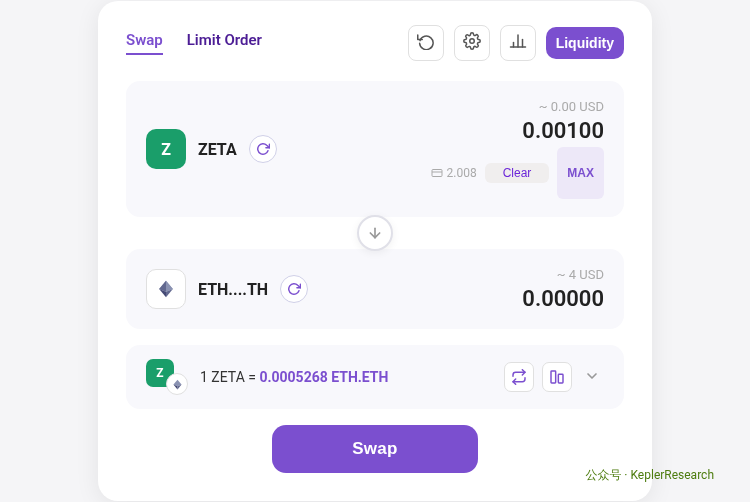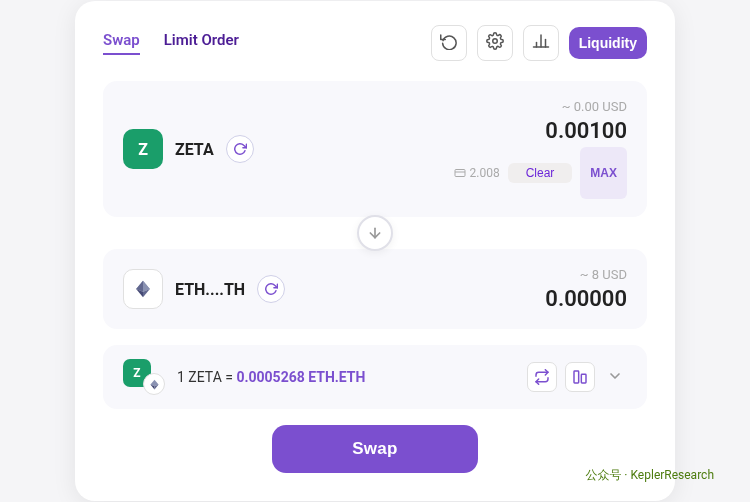--- a/index.html
+++ b/index.html
@@ -9,21 +9,21 @@
       display: flex;
       justify-content: center;
       align-items: center;
       width: 750px;
       height: 502px;
       overflow: hidden;
     }
     .container {
       background: #ffffff;
       border-radius: 20px;
-      width: 600px;
+      width: 554px;
       padding: 24px 28px 28px;
       box-shadow: 0 4px 24px rgba(0,0,0,0.08);
     }
     
     .header {
       display: flex;
       align-items: center;
       justify-content: space-between;
       margin-bottom: 20px;
     }
@@ -400,21 +400,21 @@
         </div>
         <span class="token-name">ETH....TH</span>
         <div class="token-refresh">
           <svg width="14" height="14" viewBox="0 0 24 24" fill="none" stroke="#7b4fcf" stroke-width="2.5" stroke-linecap="round" stroke-linejoin="round">
             <polyline points="23 4 23 10 17 10"></polyline>
             <path d="M20.49 15a9 9 0 1 1-2.12-9.36L23 10"></path>
           </svg>
         </div>
       </div>
       <div class="token-right">
-        <div class="token-usd">~ 8 USD</div>
+        <div class="token-usd">~ 4 USD</div>
         <div class="token-amount">0.00000</div>
       </div>
     </div>
   </div>
 
   <div class="rate-row">
     <div class="rate-logos">
       <div class="rate-logo-zeta">Z</div>
       <div class="rate-logo-eth">
         <svg width="13" height="13" viewBox="0 0 32 32" fill="none">

